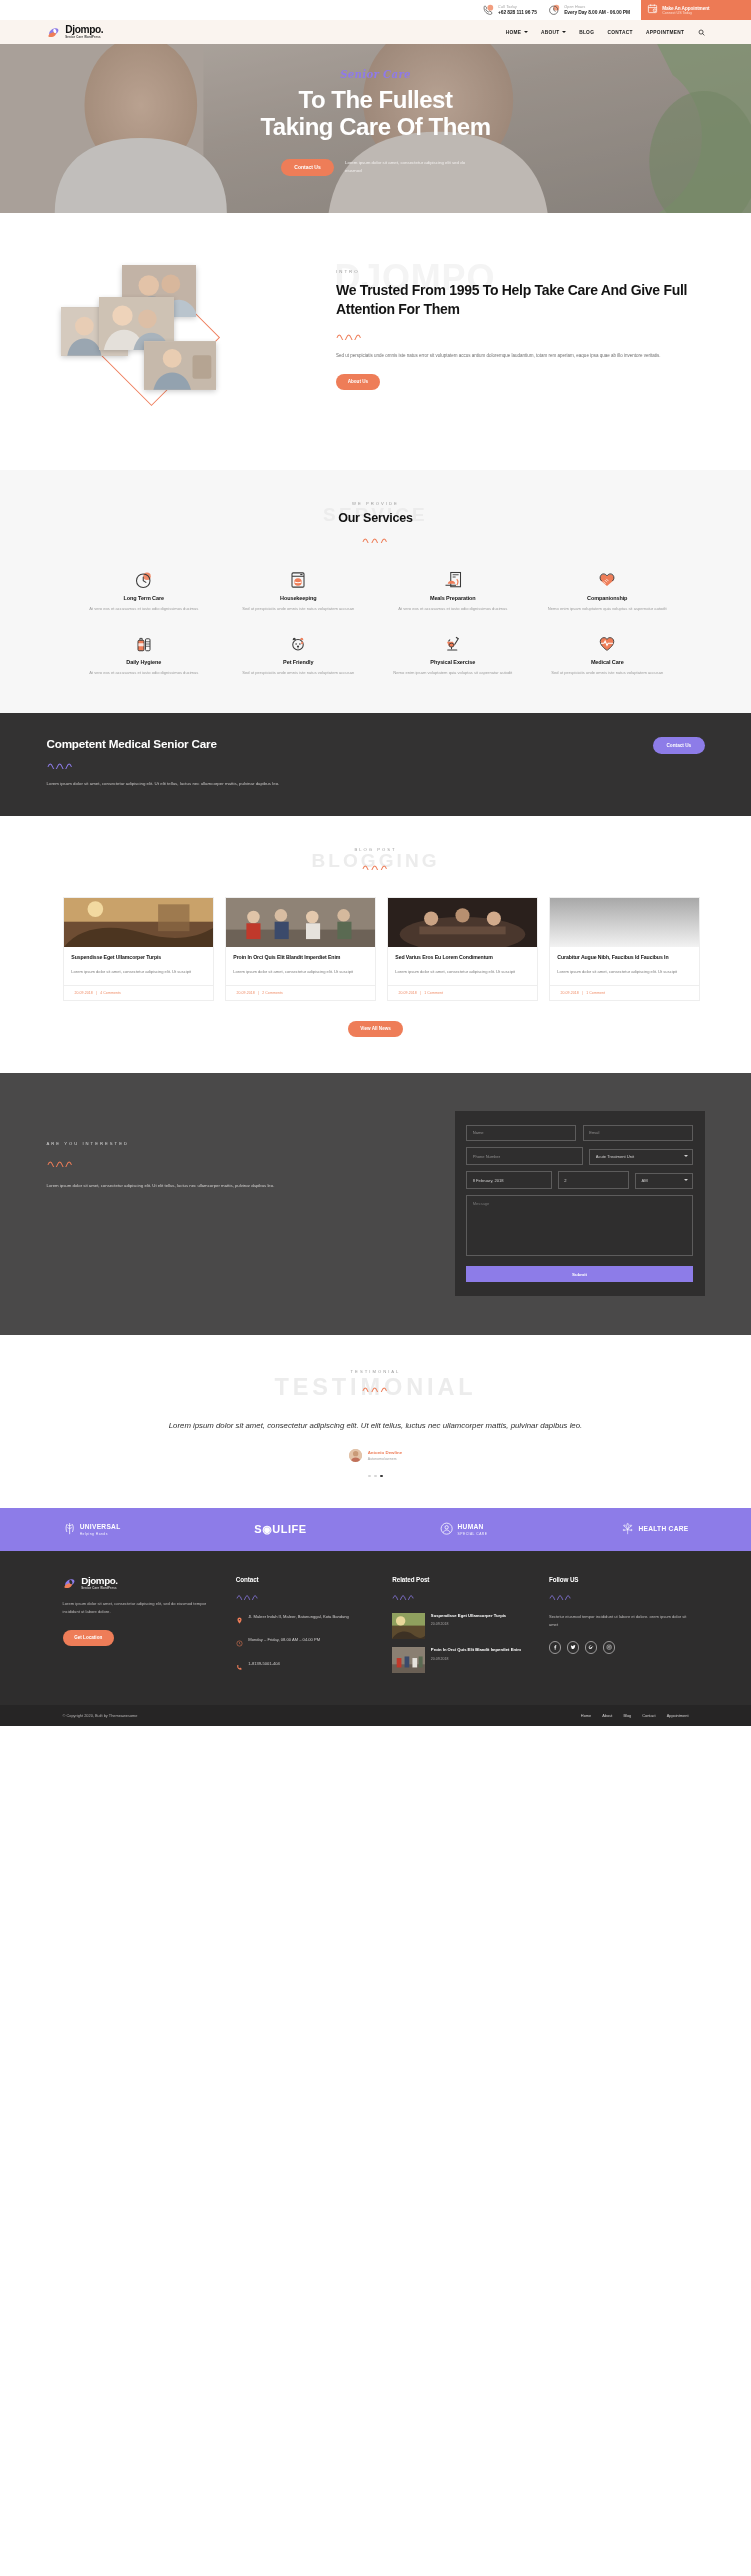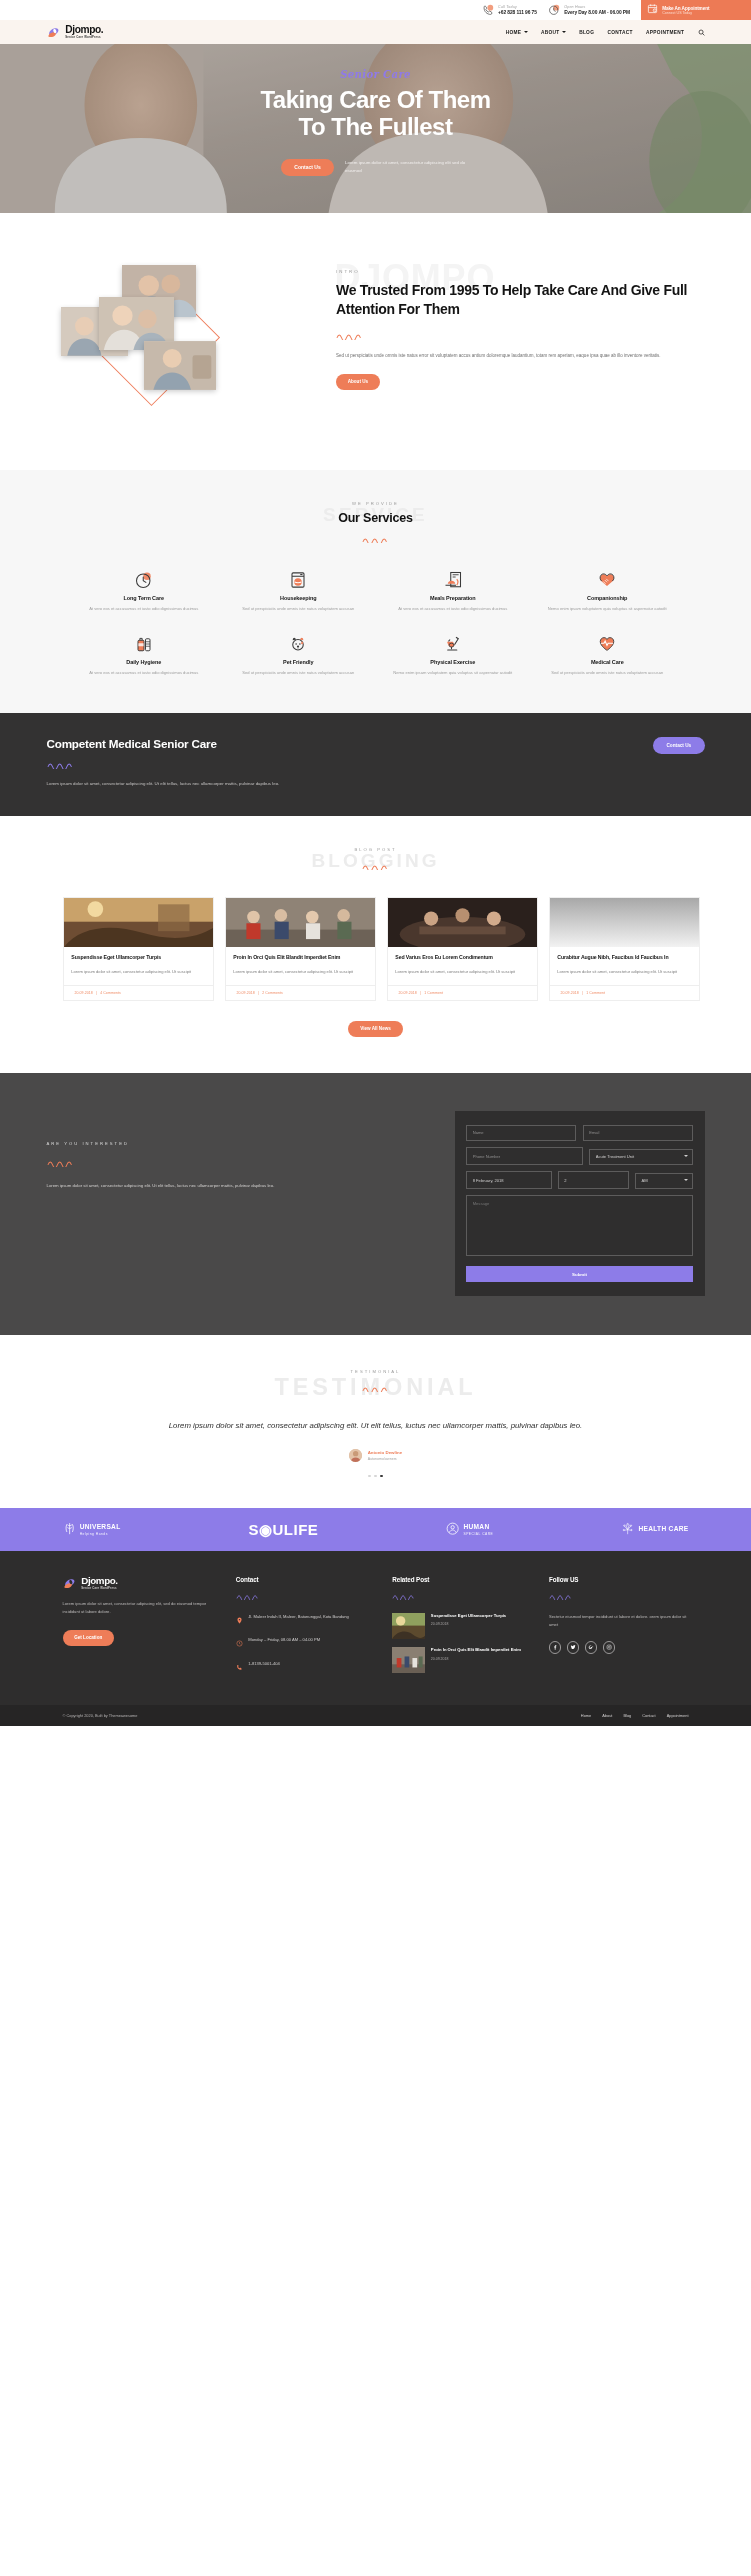--- a/index.html
+++ b/index.html
@@ -277,22 +277,22 @@
       <ellipse cx="560" cy="72" rx="96" ry="100" fill="url(#f2)"></ellipse>
       <path d="M420 216c10-70 60-104 140-104s130 34 140 104z" fill="#efe7e1"></path>
       <path d="M860 40c28 20 42 58 36 96-5 34-26 62-54 80h118V0H840z" fill="#8fae7c" opacity=".75"></path>
       <ellipse cx="900" cy="150" rx="70" ry="90" fill="#7f9c6d" opacity=".6"></ellipse>
     </svg>
   </div>
   <div class="hero-overlay"></div>
   <div class="hero-content">
     <div class="hero-script">Senior Care</div>
     <div class="hero-h1">
+      <span style="display:block">To The Fullest</span>
       <span style="display:block">Taking Care Of Them</span>
-      <span style="display:block">To The Fullest</span>
     </div>
     <div class="hero-row">
       <button class="hero-btn">Contact Us</button>
       <div class="hero-p">Lorem ipsum dolor sit amet, consectetur adipiscing elit sed do eiusmod</div>
     </div>
   </div>
 </div>
 
 <div class="intro">
   <div class="intro-inner">
@@ -655,21 +655,21 @@
     <div class="brand-item">
       <span><svg viewBox="0 0 24 24" fill="none" stroke="#fff" stroke-width="1.4">
             <path d="M12 2v20M8 5c2 2 6 2 8 0M8 10c2 2 6 2 8 0M7 4c-2 4-2 10 0 14M17 4c2 4 2 10 0 14"></path>
           </svg></span>
       <span>
         <span class="bi-main" style="display:block">UNIVERSAL</span>
         <span class="bi-sub" style="display:block">Helping Hands</span>
       </span>
     </div>
     <div class="brand-item">
-      <span class="bi-main" style="font-size:15px; letter-spacing:0.5px;">S◉ULIFE</span>
+      <span class="bi-main" style="font-size:11px; letter-spacing:0.5px;">S◉ULIFE</span>
     </div>
     <div class="brand-item">
       <span><svg viewBox="0 0 24 24" fill="none" stroke="#fff" stroke-width="1.4">
             <circle cx="12" cy="12" r="10"></circle>
             <circle cx="12" cy="9.5" r="3"></circle>
             <path d="M6 19c1.4-3.2 3.6-4.6 6-4.6s4.6 1.4 6 4.6"></path>
           </svg></span>
       <span>
         <span class="bi-main" style="display:block">HUMAN</span>
         <span class="bi-sub" style="display:block">SPECIAL CARE</span>

